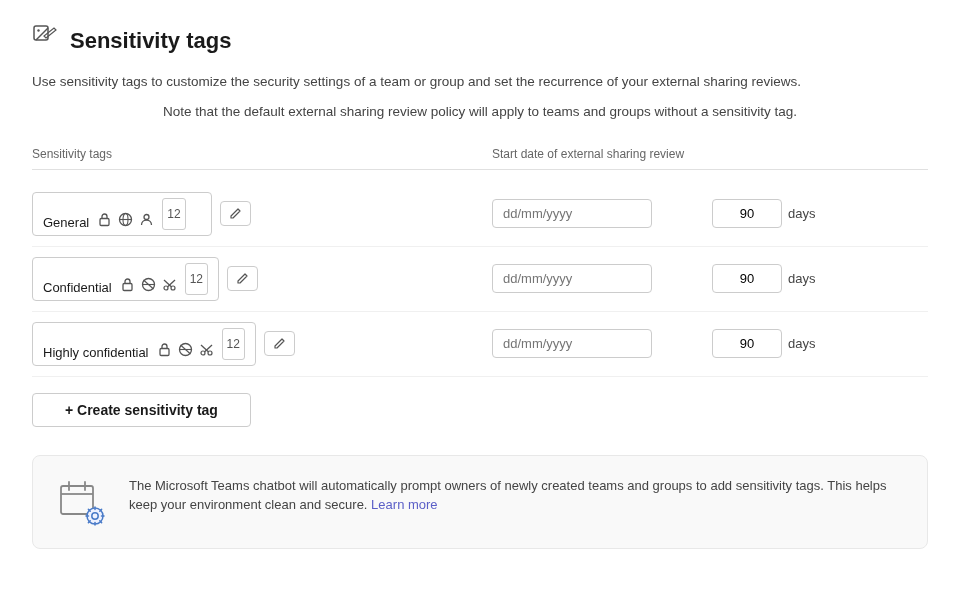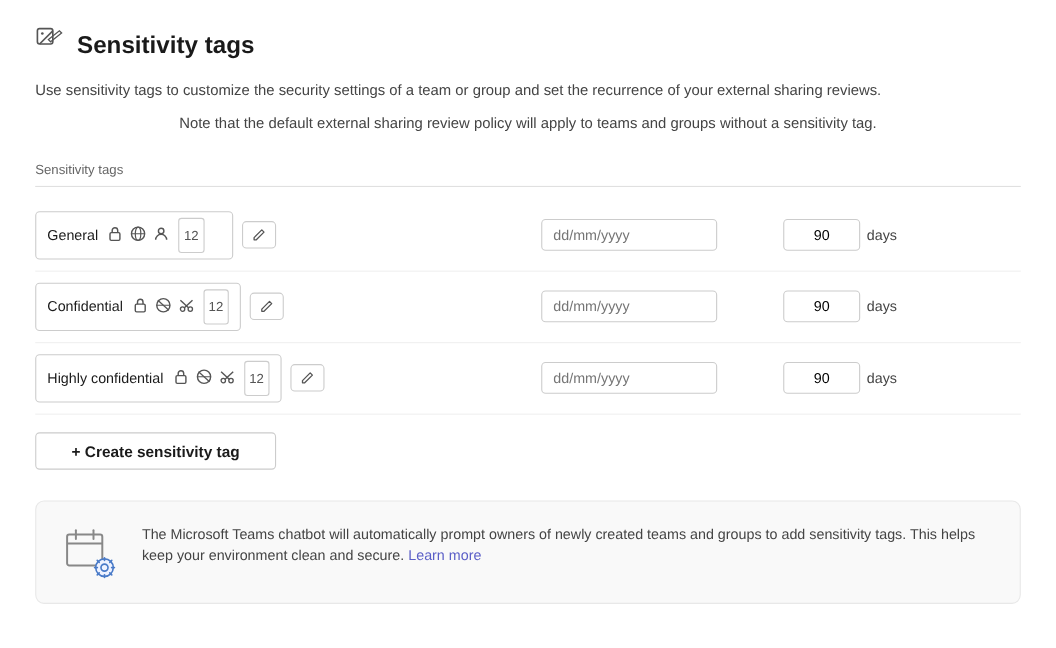--- a/index.html
+++ b/index.html
@@ -56,21 +56,21 @@
       padding: 10px 0;
       border-bottom: 1px solid #f0f0f0;
     }
     .tag-cell {
       display: flex;
       align-items: center;
       gap: 8px;
     }
     .tag-label {
       display: flex;
-      align-items: center;
+      align-items: flex-end;
       border: 1px solid #ccc;
       border-radius: 4px;
       padding: 5px 10px;
       gap: 8px;
       font-size: 13px;
       min-width: 180px;
     }
     .tag-name {
       font-size: 13px;
       color: #1a1a1a;
@@ -223,20 +223,21 @@
     </svg>
   </span>
   <h1 class="page-title">Sensitivity tags</h1>
 </div>
 
 <p class="description">Use sensitivity tags to customize the security settings of a team or group and set the recurrence of your external sharing reviews.</p>
 <p class="description2">Note that the default external sharing review policy will apply to teams and groups without a sensitivity tag.</p>
 
 <div class="table-header">
   <span class="col-header">Sensitivity tags</span>
+  <span class="col-header">Start date of external sharing review</span>
 </div>
 
 <div id="rows-container">
     <div class="table-row">
       <div class="tag-cell">
         <div class="tag-label">
           <span class="tag-name">General</span>
           <span class="tag-icons">
             <span><svg width="15" height="15" viewBox="0 0 15 15" fill="none">
                 <rect x="3" y="6.5" width="9" height="7" rx="1.2" stroke="#555" stroke-width="1.3" fill="none"></rect>

